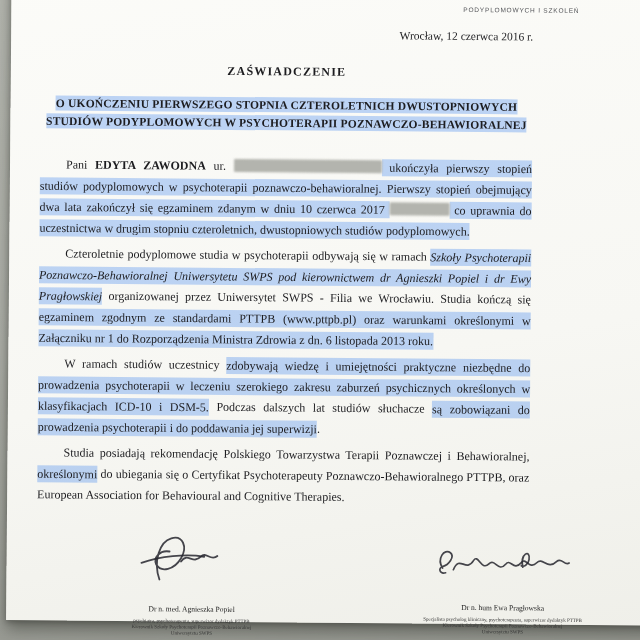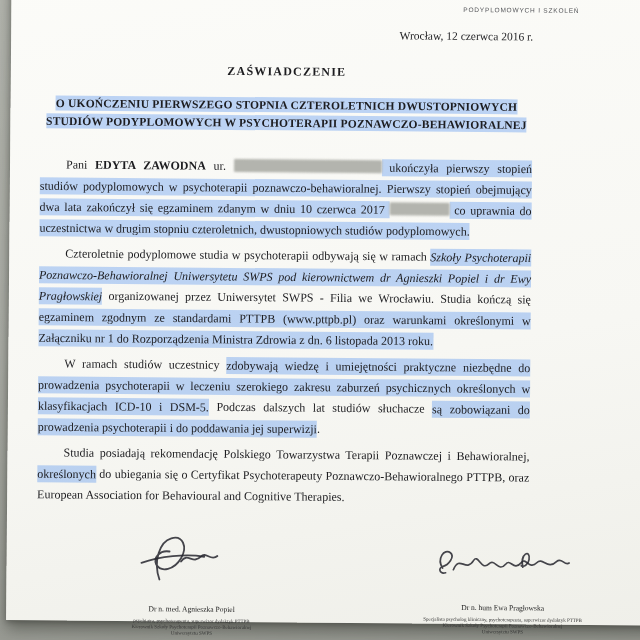--- a/index.html
+++ b/index.html
@@ -55,21 +55,21 @@
       <div class="doc-title">ZAŚWIADCZENIE</div>
 
       <div class="doc-subtitle">
         <div><span class="b hl">O UKOŃCZENIU PIERWSZEGO STOPNIA CZTEROLETNICH DWUSTOPNIOWYCH</span></div>
         <div><span class="b hl">STUDIÓW PODYPLOMOWYCH W PSYCHOTERAPII POZNAWCZO-BEHAWIORALNEJ</span></div>
       </div>
 
       <p class="body-par first"><span>Pani </span><span class="b">EDYTA ZAWODNA</span><span> ur. </span><span class="redact" style="width: 148px;"></span><span class="hl"> ukończyła pierwszy stopień studiów podyplomowych w psychoterapii poznawczo-behawioralnej. Pierwszy stopień obejmujący dwa lata zakończył się egzaminem zdanym w dniu 10 czerwca 2017 </span><span class="redact" style="width: 60px;"></span><span class="hl"> co uprawnia do uczestnictwa w drugim stopniu czteroletnich, dwustopniowych studiów podyplomowych.</span></p>
       <p class="body-par"><span>Czteroletnie podyplomowe studia w psychoterapii odbywają się w ramach </span><span class="i hl">Szkoły Psychoterapii Poznawczo-Behawioralnej Uniwersytetu SWPS pod kierownictwem dr Agnieszki Popiel i dr Ewy Pragłowskiej</span><span> organizowanej przez Uniwersytet SWPS - Filia we Wrocławiu. Studia kończą się </span><span class="hl">egzaminem zgodnym ze standardami PTTPB (www.pttpb.pl) oraz warunkami określonymi w Załączniku nr 1 do Rozporządzenia Ministra Zdrowia z dn. 6 listopada 2013 roku.</span></p>
       <p class="body-par"><span>W ramach studiów uczestnicy </span><span class="hl">zdobywają wiedzę i umiejętności praktyczne niezbędne do prowadzenia psychoterapii w leczeniu szerokiego zakresu zaburzeń psychicznych określonych w klasyfikacjach ICD-10 i DSM-5.</span><span> Podczas dalszych lat studiów słuchacze </span><span class="hl">są zobowiązani do prowadzenia psychoterapii i do poddawania jej superwizji</span><span>.</span></p>
-      <p class="body-par"><span>Studia posiadają rekomendację Polskiego Towarzystwa Terapii Poznawczej i Behawioralnej, </span><span class="hl">określonych</span><span> do ubiegania się o Certyfikat Psychoterapeuty Poznawczo-Behawioralnego PTTPB, oraz European Association for Behavioural and Cognitive Therapies.</span></p>
+      <p class="body-par"><span>Studia posiadają rekomendację Polskiego Towarzystwa Terapii Poznawczej i Behawioralnej, </span><span class="hl">określonymi</span><span> do ubiegania się o Certyfikat Psychoterapeuty Poznawczo-Behawioralnego PTTPB, oraz European Association for Behavioural and Cognitive Therapies.</span></p>
 
       <div class="signatures">
 
         <div class="sig-col left">
           <svg class="sig-scribble" viewBox="0 0 140 80" width="120" height="66" aria-hidden="true">
             <path d="M30 62 C 22 40, 30 16, 44 12 C 58 8, 64 22, 56 36 C 48 50, 32 54, 26 44 C 22 36, 30 26, 42 28"></path>
             <path d="M8 42 C 30 34, 62 30, 84 34"></path>
             <path d="M56 40 C 64 28, 70 44, 80 34 C 86 27, 92 40, 100 33"></path>
           </svg>
           <div class="sig-name">Dr n. med. Agnieszka Popiel</div>

